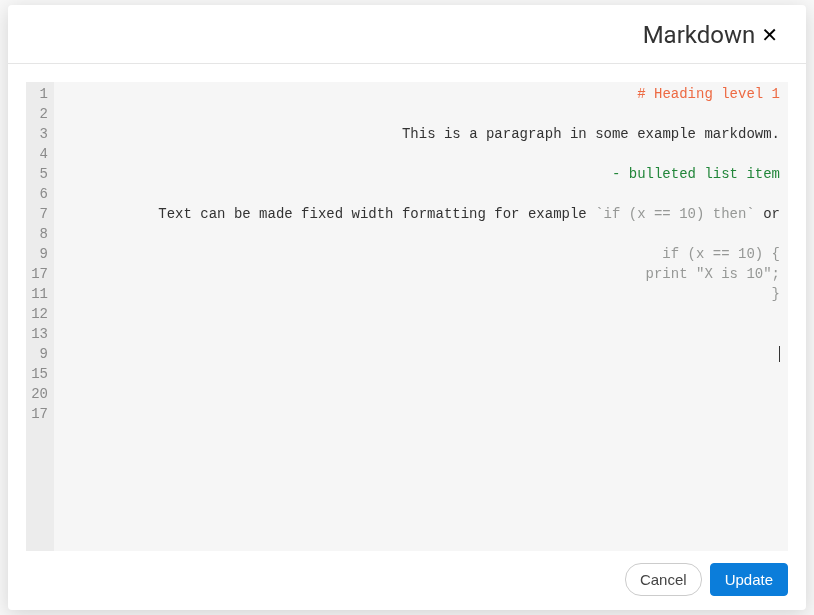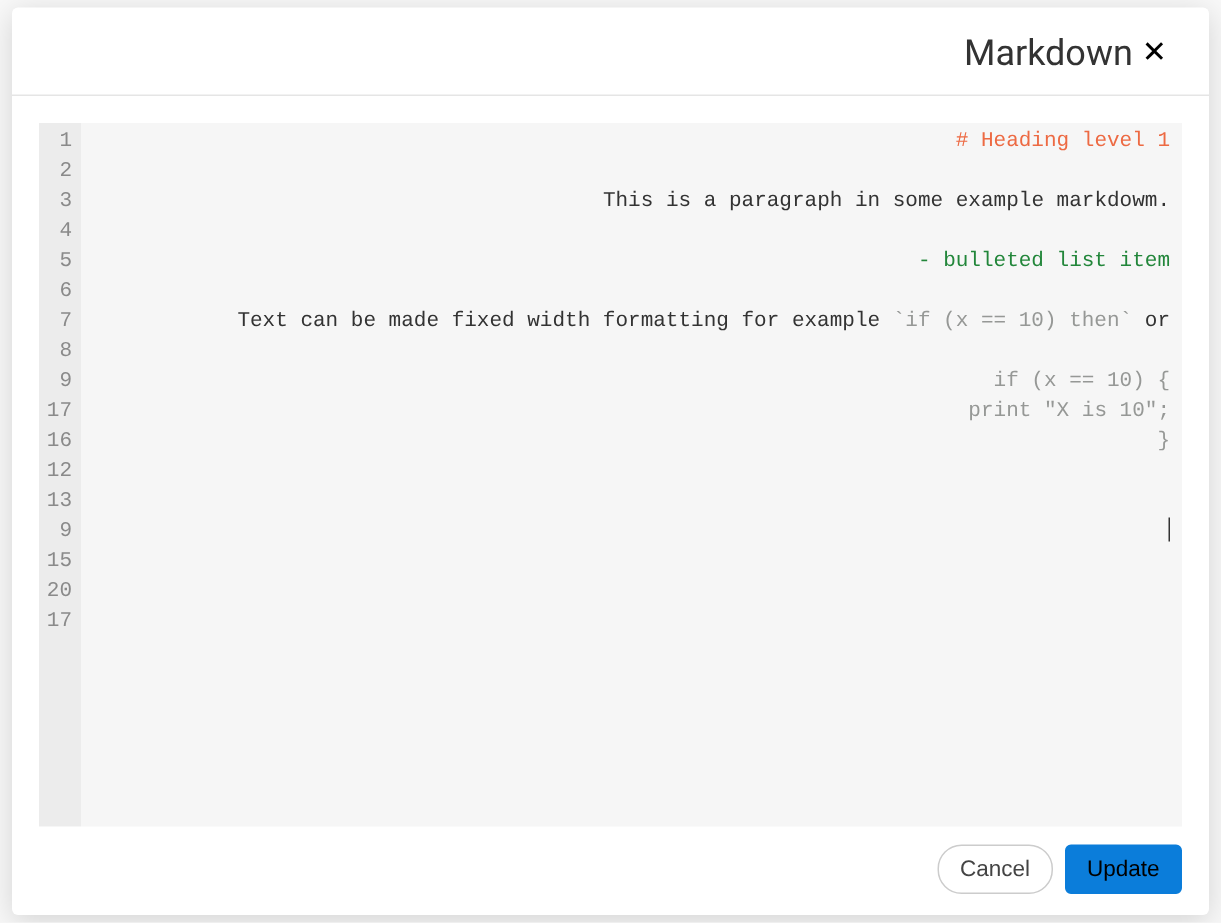--- a/index.html
+++ b/index.html
@@ -116,21 +116,21 @@
       border: 1px solid transparent;
     }
     .btn-secondary {
       background: #fff;
       border-color: #ccc;
       color: #444;
       border-radius: 16px;
     }
     .btn-primary {
       background: #0b7dda;
-      color: #000000;
+      color: #ffffff;
       border-color: #0b7dda;
     }
   </style>
 </head>
 <body>
 
 <div class="modal">
   <div class="modal-header">
     <div class="modal-title">Markdown</div>
     <button class="close-btn">
@@ -143,21 +143,21 @@
           <div>1</div>
           <div>2</div>
           <div>3</div>
           <div>4</div>
           <div>5</div>
           <div>6</div>
           <div>7</div>
           <div>8</div>
           <div>9</div>
           <div>17</div>
-          <div>16</div>
+          <div>11</div>
           <div>12</div>
           <div>13</div>
           <div>9</div>
           <div>15</div>
           <div>20</div>
           <div>17</div>
         </div>
       <div class="code" id="code">
           <div class="code-line"><span class="tok-heading"># Heading level 1</span></div>
           <div class="code-line"></div>

